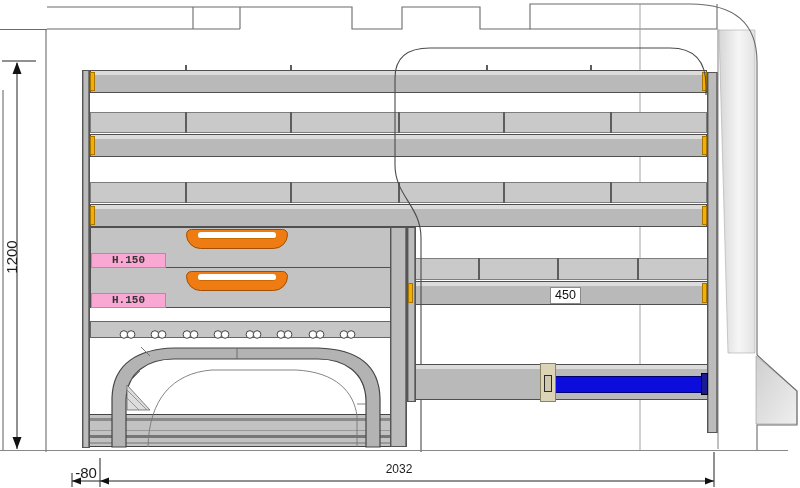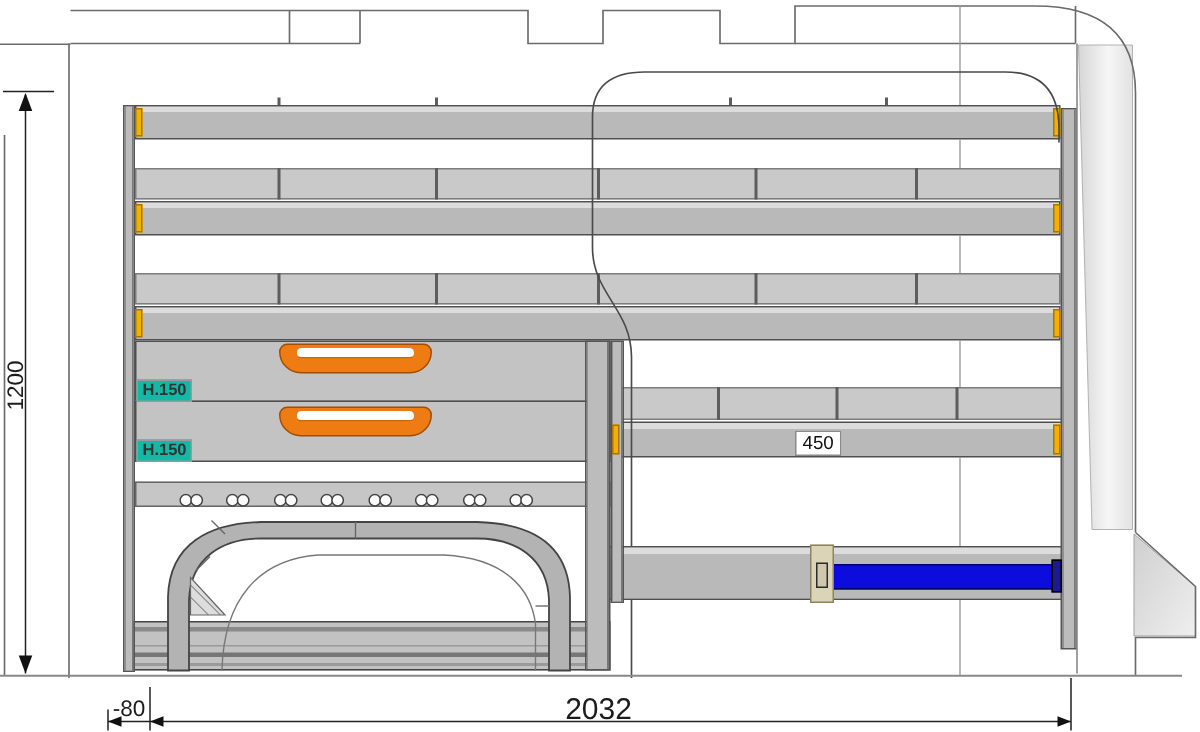--- a/index.html
+++ b/index.html
@@ -23,22 +23,22 @@
   .rails{position:absolute;left:89px;top:414px;width:318px;height:33px;background:#c2c2c2;border:1px solid #444;z-index:3;}
   .rails .r1{position:absolute;left:0;top:3px;width:100%;height:3px;background:#8a8a8a;}
   .rails .r2{position:absolute;left:0;top:15px;width:100%;height:1px;background:#999;}
   .rails .r3{position:absolute;left:0;top:20px;width:100%;height:3px;background:#767676;}
   .rails .r4{position:absolute;left:0;top:27px;width:100%;height:2px;background:#9a9a9a;}
   .bluebar{position:absolute;left:546px;top:376px;width:157px;height:17px;background:#0c0cdc;border:1px solid #00006e;z-index:5;}
   .blue-endcap{position:absolute;left:701px;top:373px;width:7px;height:22px;background:#1b1b8f;border:1px solid #000;z-index:6;}
   .buckle{position:absolute;left:540px;top:363px;width:16px;height:39px;background:#dbd4b6;border:1px solid #8a8560;z-index:6;}
   .buckle .inner{position:absolute;left:3px;top:11px;width:8px;height:17px;background:#cfc8ab;border:1px solid #2b2b2b;}
   
-  .tag{position:absolute;background:#14b8a6;border:1px solid #9a9a9a;color:#333;font-weight:600;
-       font-size:11px;line-height:13px;padding:0 3px;z-index:8;}
+  .tag{position:absolute;background:#f9a8d4;border:1px solid #9a9a9a;color:#333;font-weight:600;
+       font-size:11px;line-height:13px;padding:0 20px;z-index:8;font-family:Liberation Mono, monospace;}
   .tag450{position:absolute;background:#fff;border:1px solid #8a8a8a;color:#111;
        font-size:12.5px;line-height:15px;padding:0 4px;z-index:8;}
   .dim{position:absolute;color:#1c1c1c;font-size:15px;z-index:9;white-space:nowrap;}
   .dim.vert{left:11px;top:257px;transform:translate(-50%,-50%) rotate(-90deg);}
   .dim.center{text-align:center;}
   .overlay{position:absolute;left:0;top:0;z-index:7;pointer-events:none;}
 </style>
 </head>
 <body>
 
@@ -122,21 +122,21 @@
         <circle cx="12.1" cy="4.5" r="3.8" fill="#fdfdfd" stroke="#444"></circle>
       </svg></span>
 
   <div class="strip" style="left:407px;top:258px;width:303px;height:22px;"></div>
   <div class="divider" style="left:478px;top:258px;height:22px;"></div>
   <div class="divider" style="left:557px;top:258px;height:22px;"></div>
   <div class="divider" style="left:637px;top:258px;height:22px;"></div>
   <div class="board" style="left:407px;top:281px;width:303px;height:24px;"></div>
   <div class="cap" style="left:408px;top:283px;height:20px;"></div>
   <div class="cap" style="left:702px;top:283px;height:20px;"></div>
-  <div class="tag450" style="left:530px;top:287px;">450</div>
+  <div class="tag450" style="left:550px;top:287px;">450</div>
 
   <div class="board" style="left:405px;top:364px;width:305px;height:36px;"></div>
   <div class="bluebar"></div>
   <div class="blue-endcap"></div>
   <div class="buckle">
     <div class="inner"></div>
   </div>
 
   <div class="rails">
     <div class="r1"></div>
@@ -203,15 +203,15 @@
       <polygon points="17,62 12.5,74 21.5,74"></polygon>
       <polygon points="17,449 12.5,437 21.5,437"></polygon>
       <polygon points="72,481 81,477.5 81,484.5"></polygon>
       <polygon points="100,481 109,477.5 109,484.5"></polygon>
       <polygon points="714,481 705,477.5 705,484.5"></polygon>
     </g>
   </svg>
 
   <div class="dim vert">1200</div>
   <div class="dim center" style="left:68px;top:464px;width:36px;">-80</div>
-  <div class="dim center" style="left:374px;top:462px;width:50px;font-size:20px;">2032</div>
+  <div class="dim center" style="left:374px;top:462px;width:50px;font-size:12px;">2032</div>
 
 </div>
 
 </body></html>

